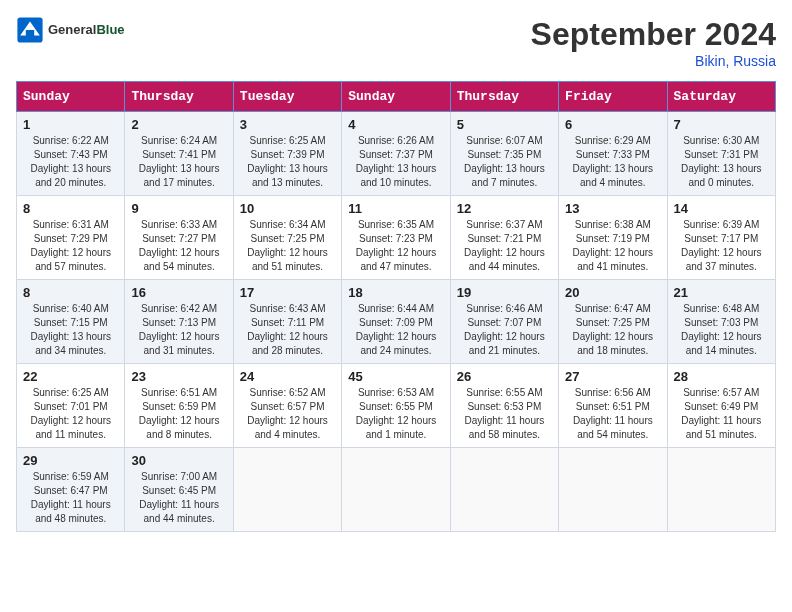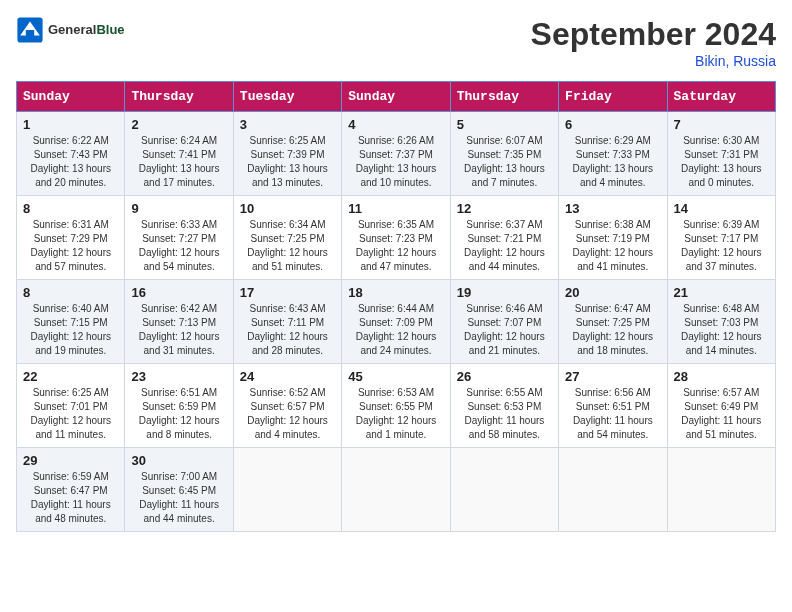--- a/index.html
+++ b/index.html
@@ -247,21 +247,21 @@
   <span>Daylight: 12 hours and 37 minutes.</span>
 </div>
         </td>
       </tr>
       <tr>
         <td>
           <span class="day-num">8</span>
 <div class="day-info">
   <span>Sunrise: 6:40 AM</span><br>
   <span>Sunset: 7:15 PM</span><br>
-  <span>Daylight: 12 hours and 19 minutes.</span>
+  <span>Daylight: 13 hours and 34 minutes.</span>
 </div>
         </td>
         <td>
           <span class="day-num">16</span>
 <div class="day-info">
   <span>Sunrise: 6:42 AM</span><br>
   <span>Sunset: 7:13 PM</span><br>
   <span>Daylight: 12 hours and 31 minutes.</span>
 </div>
         </td>

